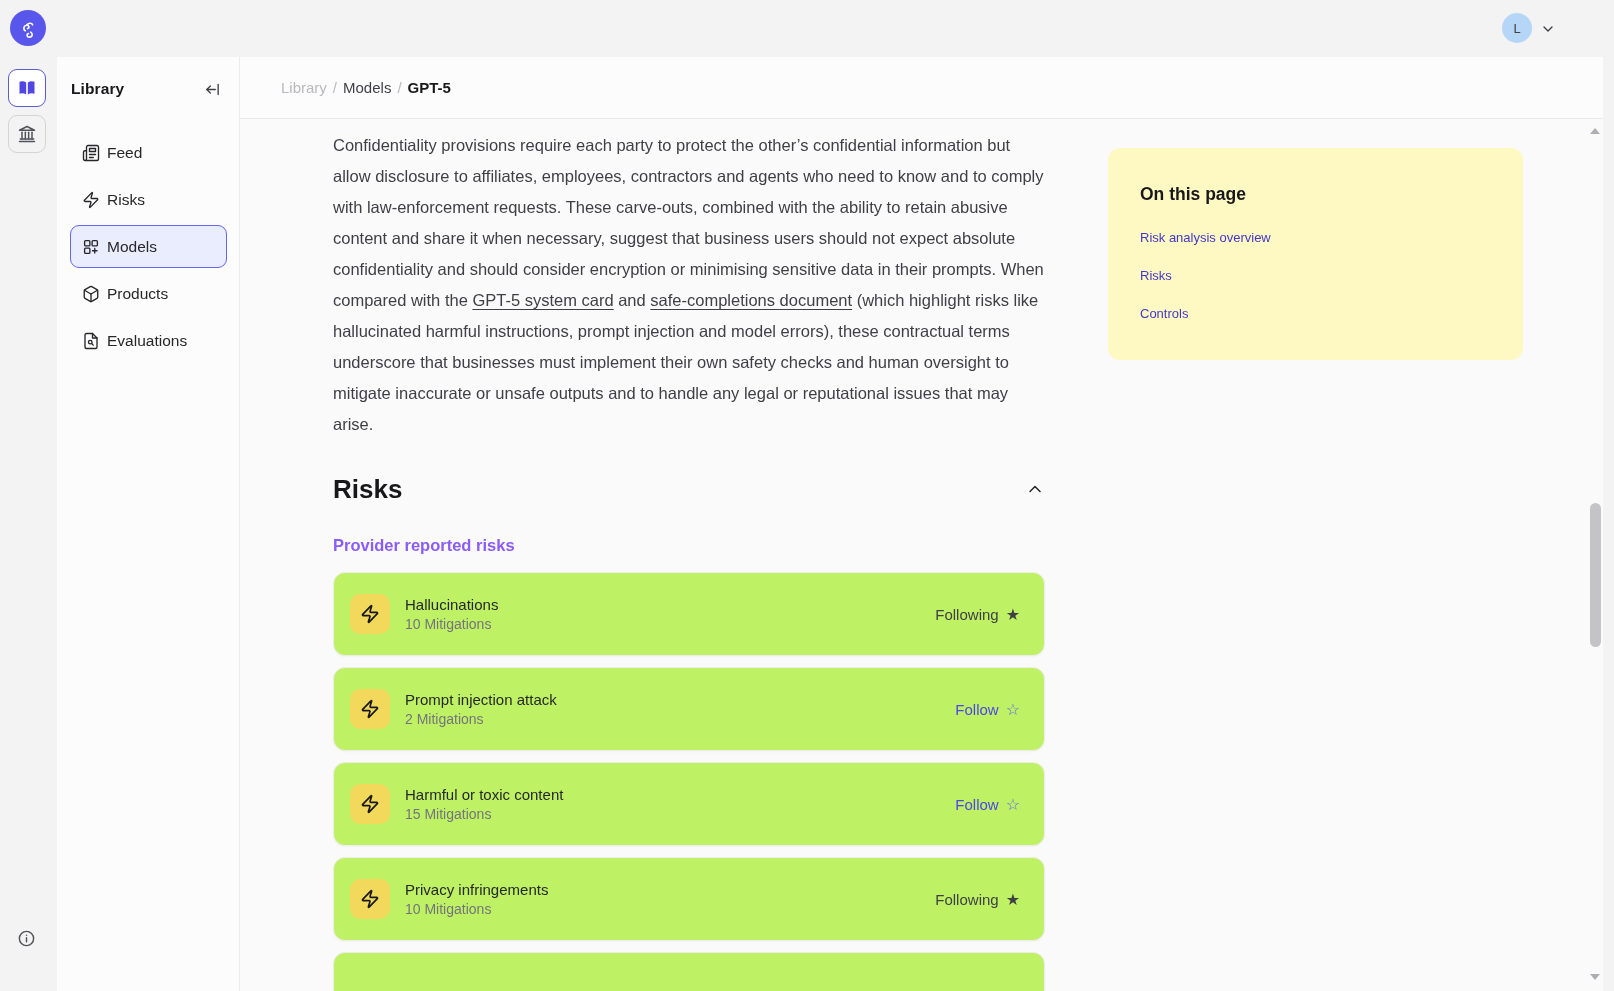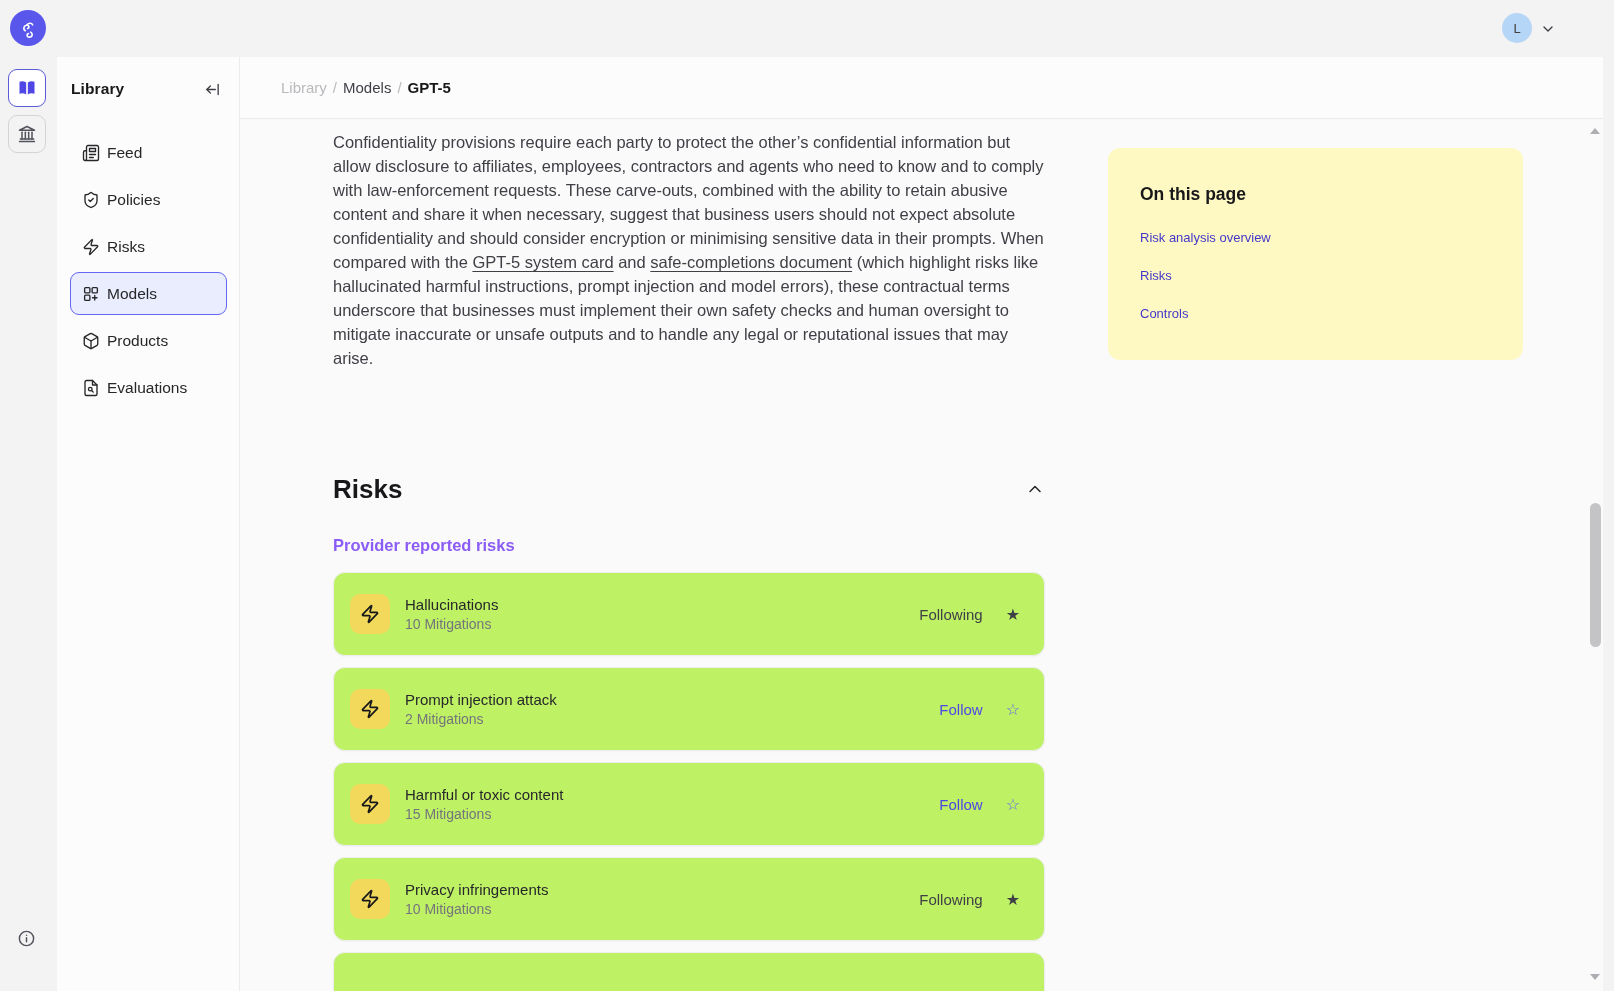--- a/index.html
+++ b/index.html
@@ -70,21 +70,21 @@
   .crumb-root { color:#b9b9be; cursor:pointer; }
   .crumb-mid { color:#3f3f46; cursor:pointer; }
   .crumb-cur { color:#18181b; font-weight:700; }
 
   .scrollarea {
     position:absolute; left:0; top:62px; width:100%; height:872px;
     background:#fafafa; overflow:hidden;
   }
   .content { position:absolute; left:93px; top:0; width:712px; }
 
-  .body-text { font-size:16.5px; line-height:24px; color:#3f3f46; margin-top:11px; }
+  .body-text { font-size:16.5px; line-height:31px; color:#3f3f46; margin-top:11px; }
   .body-text a { color:#3f3f46; text-decoration:underline; text-underline-offset:3px; cursor:pointer; }
 
   .section-head {
     position:absolute; left:0; top:352px; width:712px; height:36px;
     display:flex; align-items:center; justify-content:space-between;
   }
   .section-title { font-size:26px; font-weight:700; color:#18181b; }
   .section-chevron { color:#27272a; cursor:pointer; }
 
   .subsection-title { position:absolute; left:0; top:417px; font-size:16.5px; font-weight:700; color:#8b5cf6; }
@@ -98,21 +98,21 @@
   .risk-card.c0 { top:453px; } .risk-card.c1 { top:548px; }
   .risk-card.c2 { top:643px; } .risk-card.c3 { top:738px; }
   .risk-card.c4 { top:833px; }
   .risk-icon {
     width:40px; height:40px; border-radius:10px; background:#f2d95c;
     display:flex; align-items:center; justify-content:center; color:#18181b; flex:0 0 auto;
   }
   .risk-text { margin-left:15px; display:flex; flex-direction:column; gap:3px; }
   .risk-title { font-size:15px; font-weight:500; color:#27272a; }
   .risk-sub { font-size:14px; color:#74747c; }
-  .follow { margin-left:auto; display:flex; align-items:center; gap:23px; font-size:15px; cursor:pointer; }
+  .follow { margin-left:auto; display:flex; align-items:center; gap:7px; font-size:15px; cursor:pointer; }
   .follow.following { color:#3f3f46; }
   .follow.following .star { color:#3f3f46; font-size:16px; }
   .follow.not-following { color:#4f46e5; }
   .follow.not-following .star { color:#6366f1; font-size:16px; }
 
   
   .toc {
     position:absolute; left:868px; top:29px; width:415px; height:212px;
     background:#fef9c3; border-radius:12px; padding:36px 32px;
   }
@@ -201,29 +201,20 @@
           <path d="M18 14h-8"></path>
             <path d="M15 18h-5"></path>
             <path d="M10 6h8v4h-8V6Z"></path>
         </svg>
       </span>
       <span>Feed</span>
     </div>
     <div class="nav-item">
       <span class="nicon">
         <svg width="18" height="18" viewBox="0 0 24 24" fill="none" stroke="currentColor" stroke-width="1.8" stroke-linecap="round" stroke-linejoin="round">
-          <path d="M20 13c0 5-3.5 7.5-7.66 8.95a1 1 0 0 1-.67-.01C7.5 20.5 4 18 4 13V6a1 1 0 0 1 1-1c2 0 4.5-1.2 6.24-2.72a1.17 1.17 0 0 1 1.52 0C14.51 3.81 17 5 19 5a1 1 0 0 1 1 1z"></path>
-          <path d="m9 12 2 2 4-4"></path>
-        </svg>
-      </span>
-      <span>Policies</span>
-    </div>
-    <div class="nav-item">
-      <span class="nicon">
-        <svg width="18" height="18" viewBox="0 0 24 24" fill="none" stroke="currentColor" stroke-width="1.8" stroke-linecap="round" stroke-linejoin="round">
           <path d="M4 14a1 1 0 0 1-.78-1.63l9.9-10.2a.5.5 0 0 1 .86.46l-1.92 6.02A1 1 0 0 0 13 10h7a1 1 0 0 1 .78 1.63l-9.9 10.2a.5.5 0 0 1-.86-.46l1.92-6.02A1 1 0 0 0 11 14z"></path>
         </svg>
       </span>
       <span>Risks</span>
     </div>
     <div class="nav-item active">
       <span class="nicon">
         <svg width="18" height="18" viewBox="0 0 24 24" fill="none" stroke="currentColor" stroke-width="1.8" stroke-linecap="round" stroke-linejoin="round">
           <rect x="3.5" y="3.5" width="7" height="7" rx="1.2"></rect>
           <rect x="13.5" y="3.5" width="7" height="7" rx="1.2"></rect>

